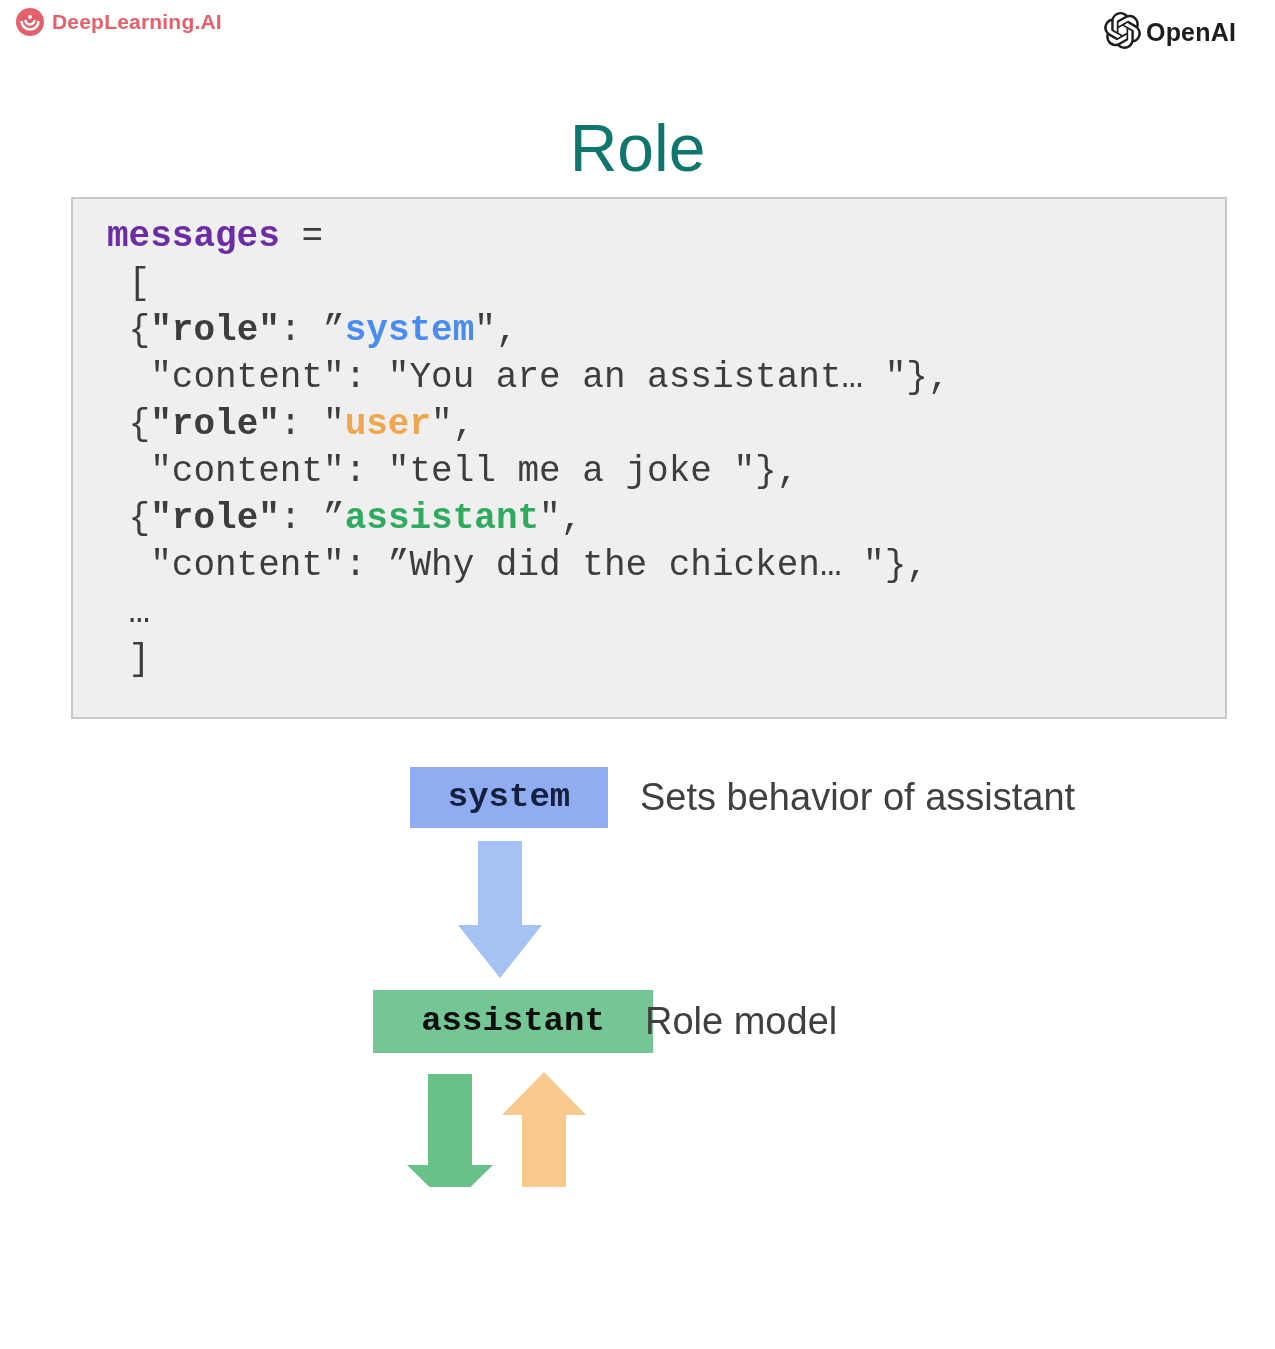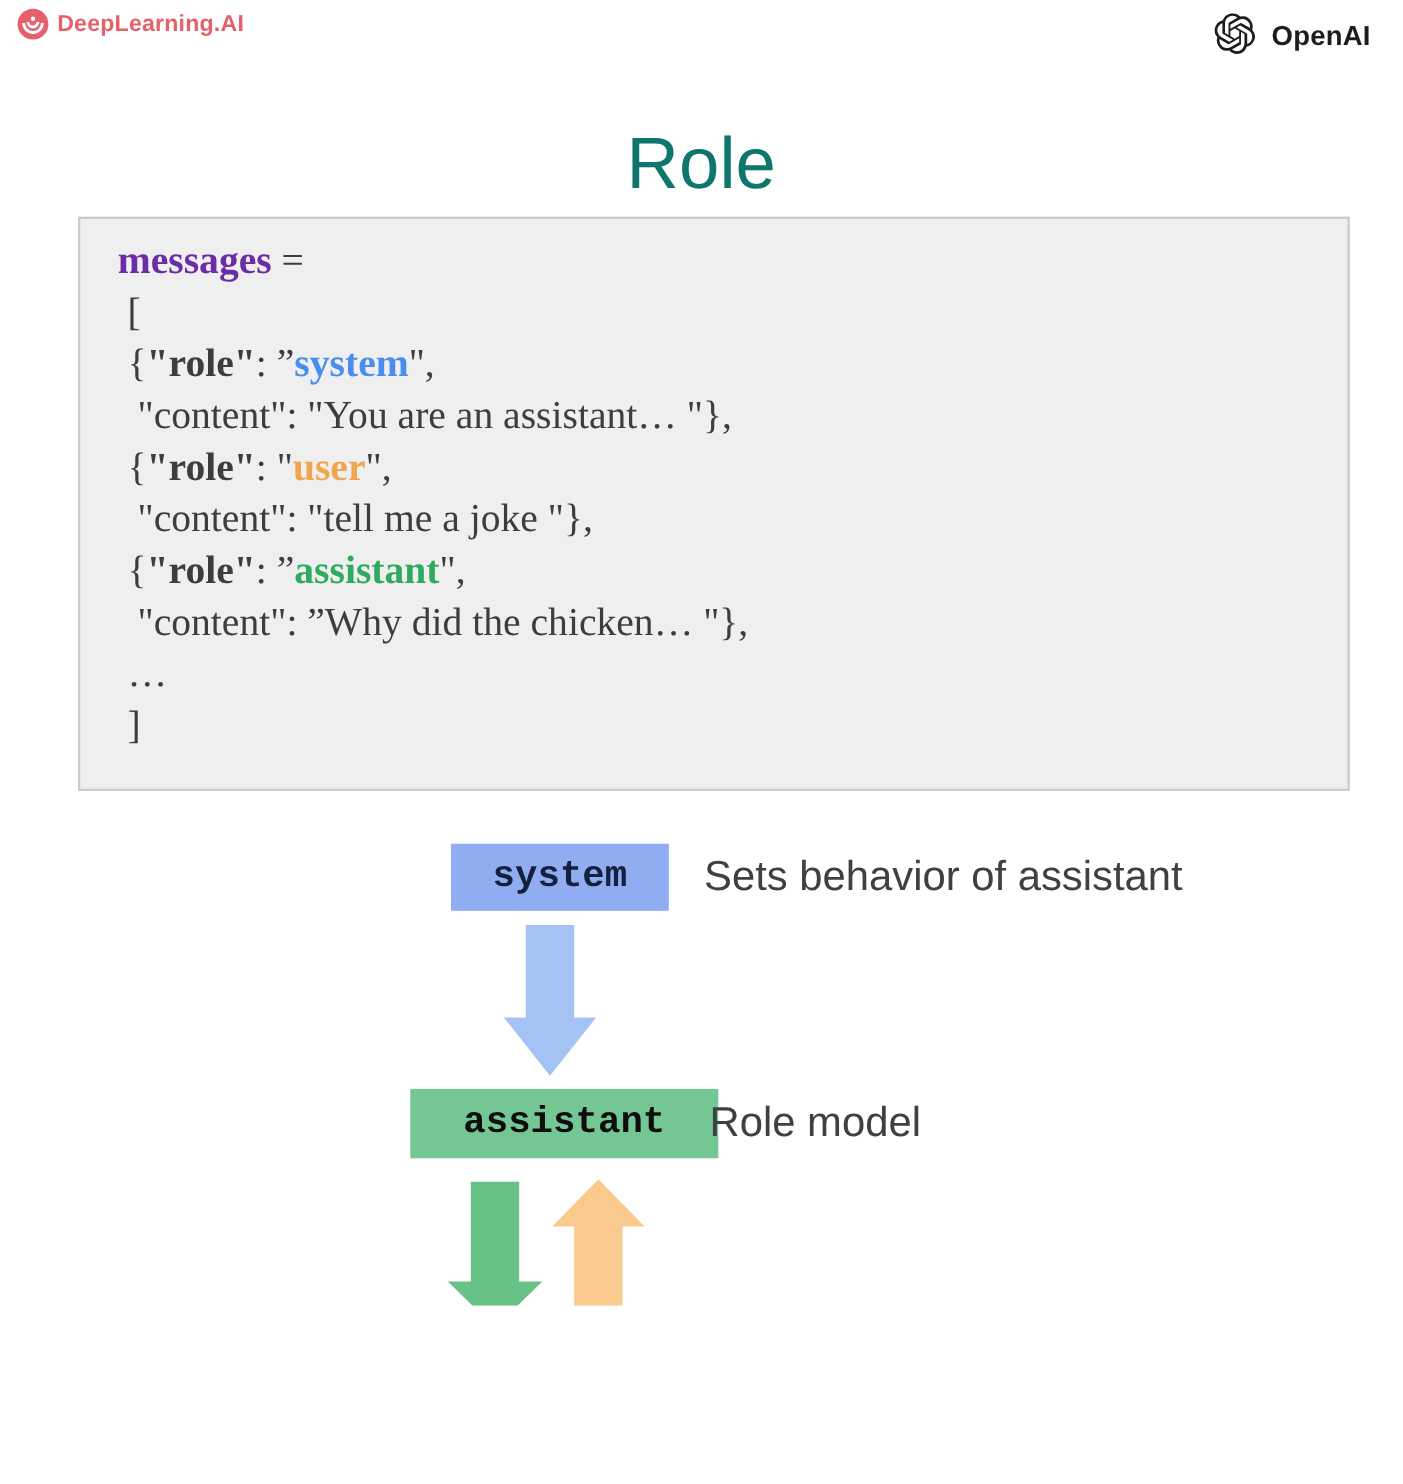--- a/index.html
+++ b/index.html
@@ -5,33 +5,33 @@
   html,body { margin:0; padding:0; background:#ffffff; }
   .page {
     position:relative; width:1275px; height:1187px; background:#ffffff;
     font-family:"Liberation Sans","DejaVu Sans",sans-serif; overflow:hidden;
   }
 
   
   .dl-logo { position:absolute; left:14px; top:6px; display:flex; align-items:center; gap:6px; }
   .dl-logo svg { display:block; }
   .dl-logo .dl-text { font-size:21px; font-weight:bold; color:var(--deeplearning-red); letter-spacing:0.2px; }
-  .oa-logo { position:absolute; left:1104px; top:12px; display:flex; align-items:center; gap:15px; }
+  .oa-logo { position:absolute; left:1104px; top:12px; display:flex; align-items:center; gap:5px; }
   .oa-logo .oa-text { font-size:25px; font-weight:bold; color:var(--openai-black); letter-spacing:0.2px; }
 
   
   .title { position:absolute; left:0; top:110px; width:100%; text-align:center;
            font-size:66px; font-weight:500; color:#0f766e; }
 
   
   .code-box {
     position:absolute; left:71px; top:197px; width:1156px; height:522px;
     background:var(--code-bg); border:2px solid #c9c9c9; box-sizing:border-box;
     padding:14px 0 0 34px;
-    font-family:Liberation Serif, serif;
+    font-family:Liberation Mono, monospace;
     font-size:36px; line-height:47px; white-space:pre; overflow:hidden;
   }
   .code-line { white-space:pre; }
   .seg-plain { color:var(--code-gray); }
   .seg-key   { color:var(--code-gray); font-weight:bold; }
   .seg-var   { color:var(--code-purple); font-weight:bold; }
   .seg-sys   { color:var(--code-blue); font-weight:bold; }
   .seg-usr   { color:var(--code-orange); font-weight:bold; }
   .seg-ast   { color:var(--code-green); font-weight:bold; }
 

